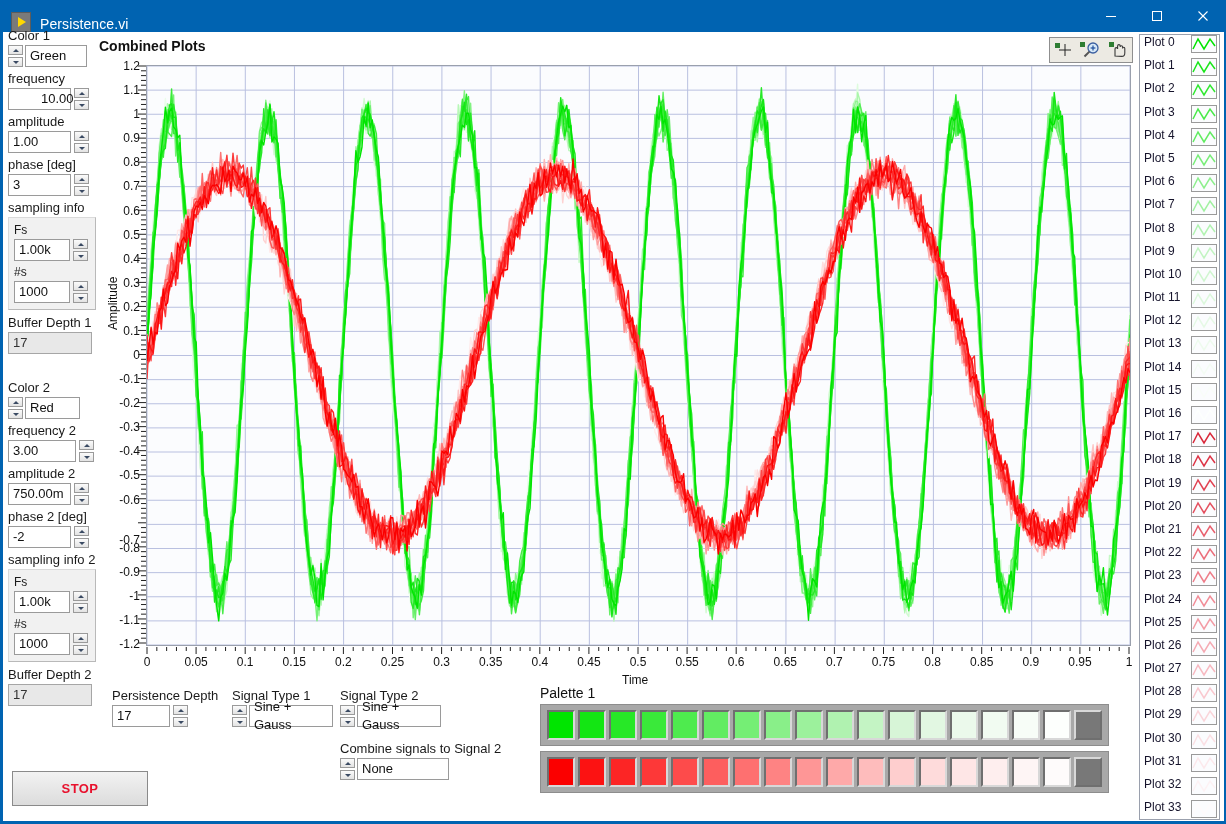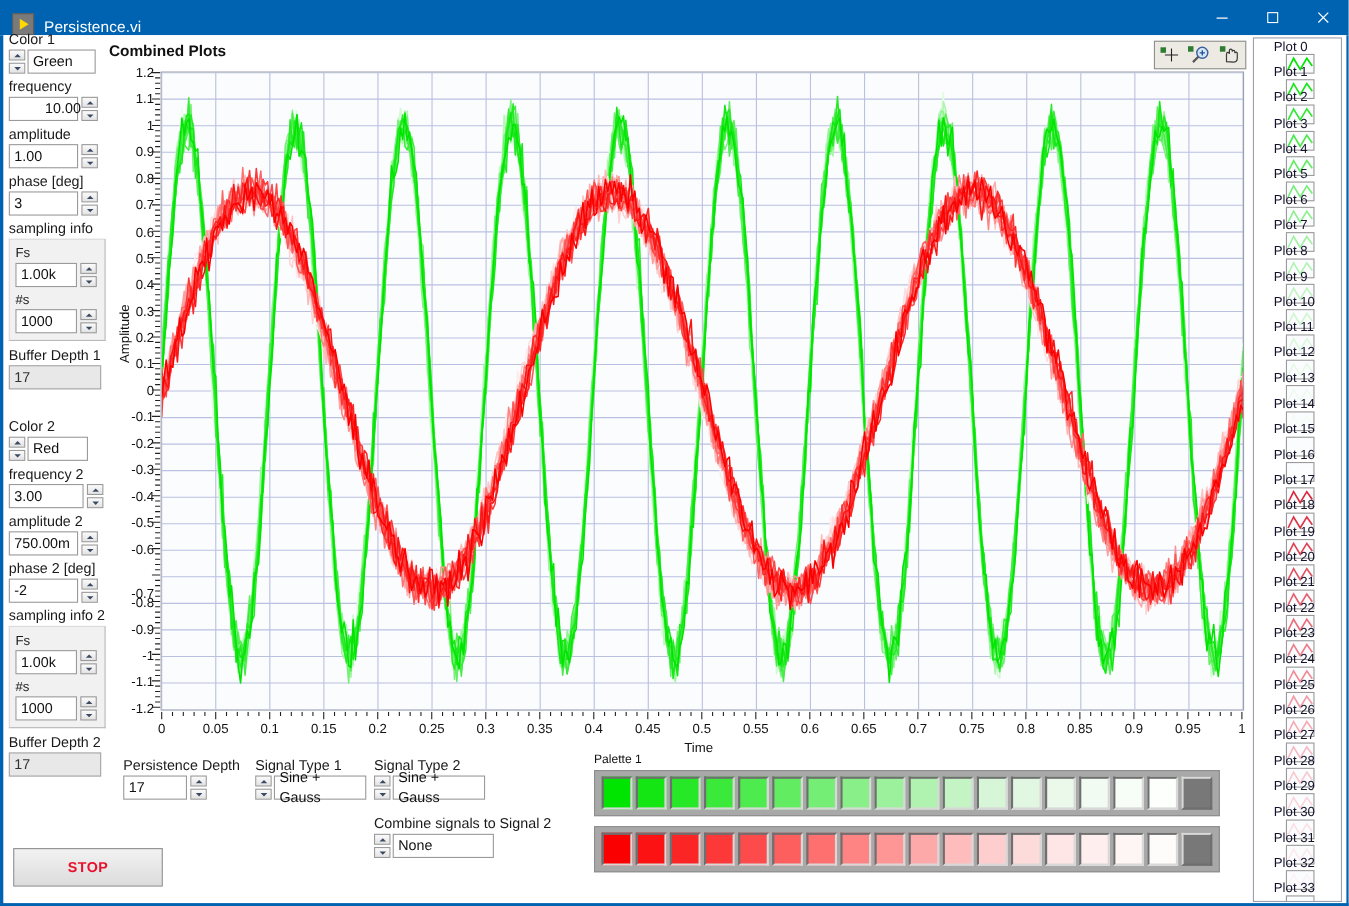--- a/index.html
+++ b/index.html
@@ -75,38 +75,38 @@
   .yaxis{position:absolute;left:108px;top:65px;width:38px;height:581px;}
   .yticks-marks{position:absolute;left:138px;top:65px;width:8px;height:581px;}
   .xaxis{position:absolute;left:146px;top:647px;width:986px;height:22px;}
   .xtick{position:absolute;top:8px;font-size:12px;color:#111;transform:translateX(-50%);white-space:nowrap;}
 
   
   .bottomctl{position:absolute;}
 
   
   .palwrap{position:absolute;}
-  .pal-label{font-size:11px;color:#111;margin-bottom:3px;}
+  .pal-label{font-size:14px;color:#111;margin-bottom:3px;}
   .pal{background:#a8a8a8;border:1px solid #8d8d8d;padding:5px 6px;display:flex;gap:3px;box-sizing:border-box;}
   .sw{width:28px;height:30px;box-sizing:border-box;
       border-top:2px solid #6f6f6f;border-left:2px solid #6f6f6f;
       border-right:2px solid #d8d8d8;border-bottom:2px solid #d8d8d8;}
   .sw.last{border-top:2px solid #d8d8d8;border-left:2px solid #d8d8d8;
            border-right:2px solid #6f6f6f;border-bottom:2px solid #6f6f6f;background:#787878;}
 
   
   .stopbtn{position:absolute;left:12px;top:771px;width:136px;height:35px;
            background:linear-gradient(#f2f2f2,#dcdcdc);border:1px solid #8a8a8a;
            display:flex;align-items:center;justify-content:center;
            color:#e8112d;font-size:13px;font-weight:bold;letter-spacing:.4px;box-sizing:border-box;}
 
   
   .legend{position:absolute;left:1139px;top:34px;width:81px;height:786px;
           background:#ffffff;border:1px solid #9aa0ad;box-sizing:border-box;overflow:hidden;}
-  .legrow{height:23.2px;display:flex;align-items:center;padding-left:4px;box-sizing:border-box;flex-direction:column;}
+  .legrow{height:23.2px;display:flex;padding-left:4px;box-sizing:border-box;}
   .leg-name{font-size:12px;color:#15132b;width:47px;white-space:nowrap;}
   .leg-swatch{width:26px;height:18px;background:#fbfcfe;border:1px solid #9a9a9a;box-sizing:border-box;}
   .leg-swatch svg{display:block;}
 </style>
 </head>
 <body>
 
 <div class="app">
 
   <div class="titlebar">

